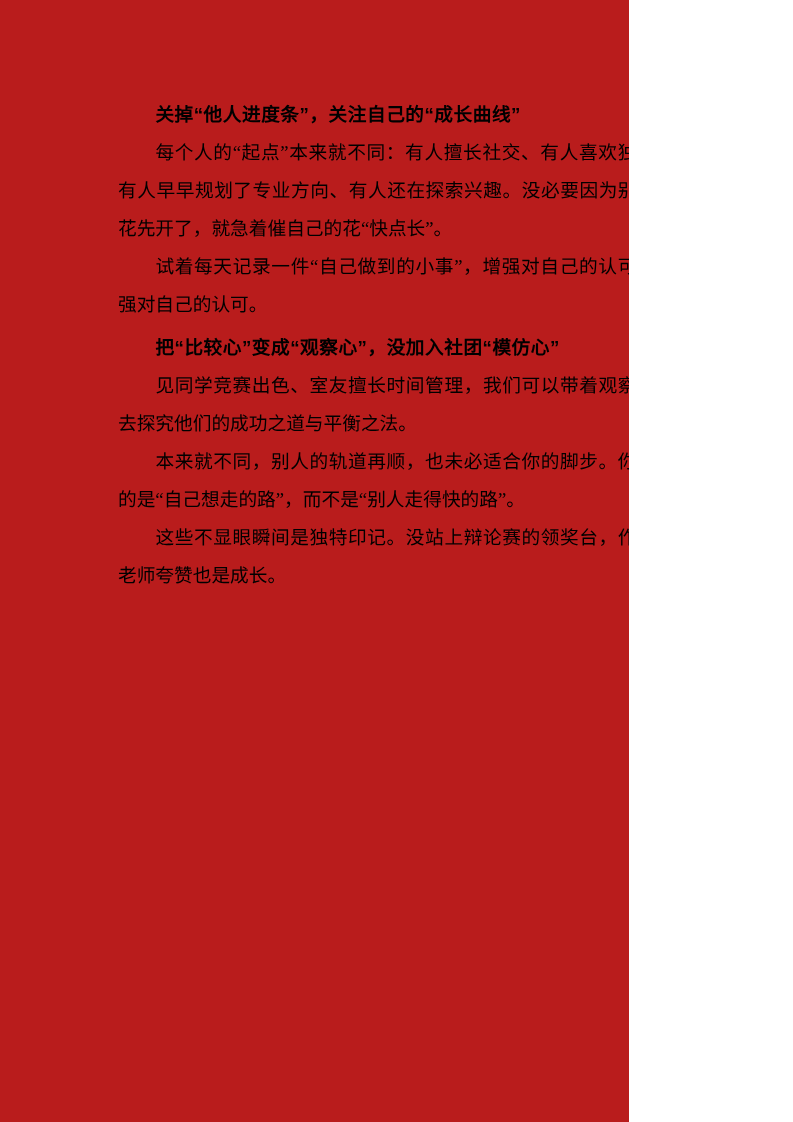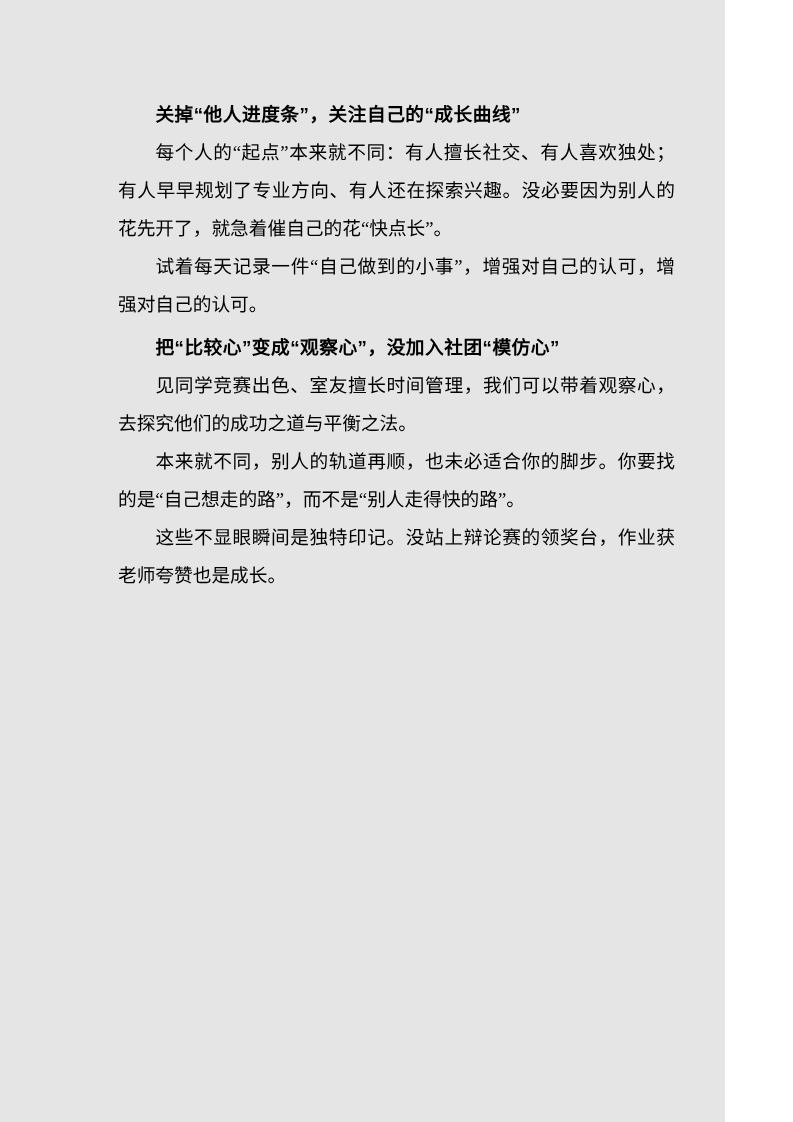--- a/index.html
+++ b/index.html
@@ -2,23 +2,23 @@
 <html lang="zh-CN"><head>
 <meta charset="utf-8">
 <style>
   html, body {
     margin: 0;
     padding: 0;
     background: #ffffff;
   }
   .page {
     position: relative;
-    width: 725px;
+    width: 629px;
     height: 1122px;
-    background: #e5e5e5;
+    background: #b91c1c;
     overflow: hidden;
     color: #000000;
   }
   .content {
     position: absolute;
     top: 96px;
     left: 118px;
     width: 557px;
   }
   .section {

